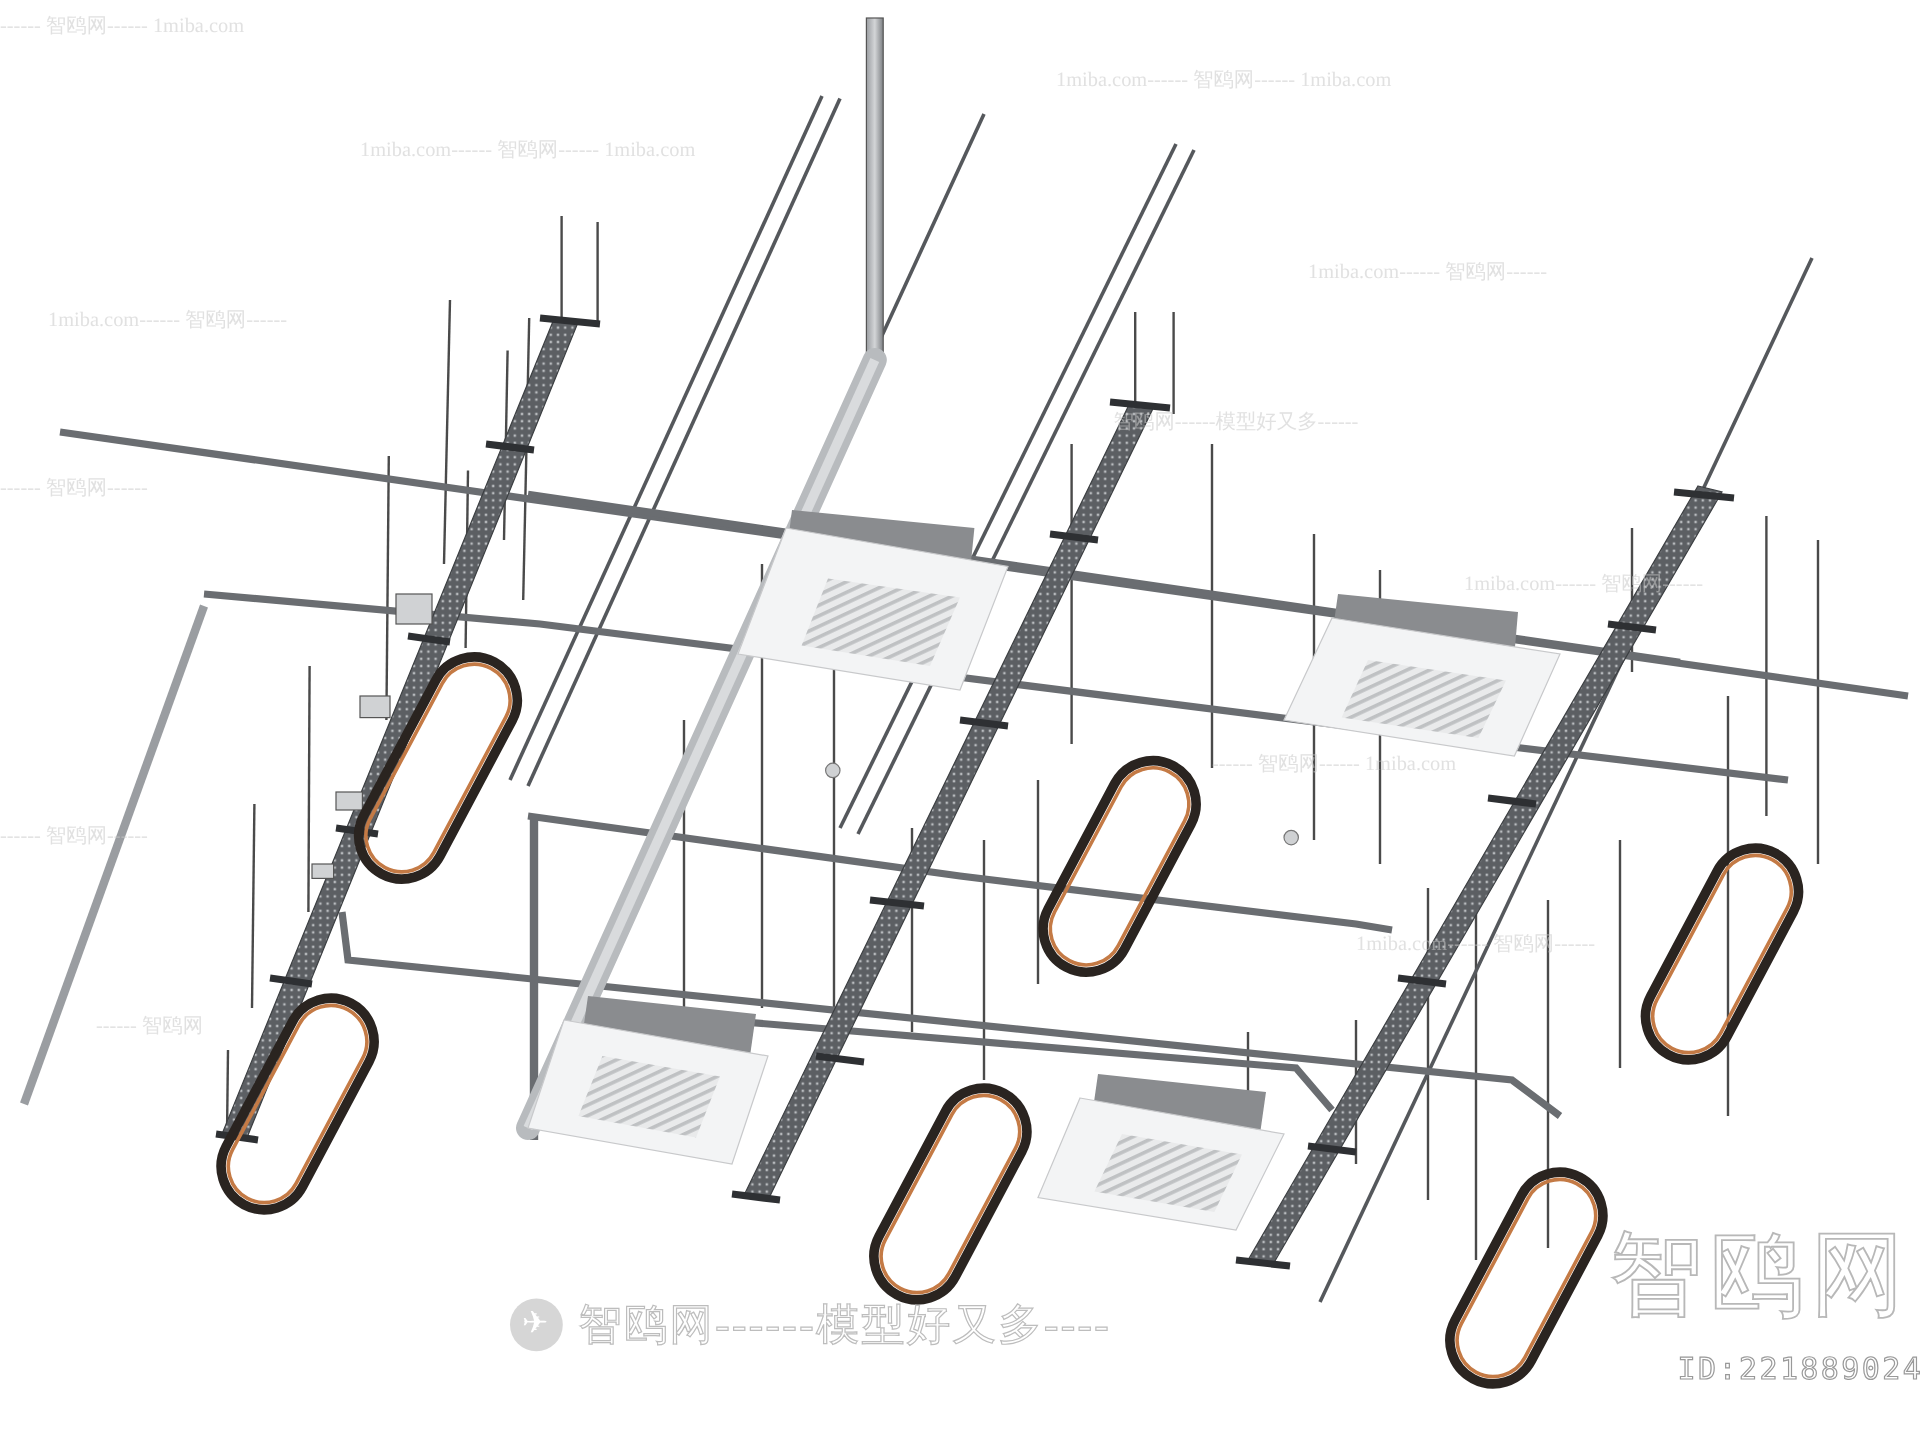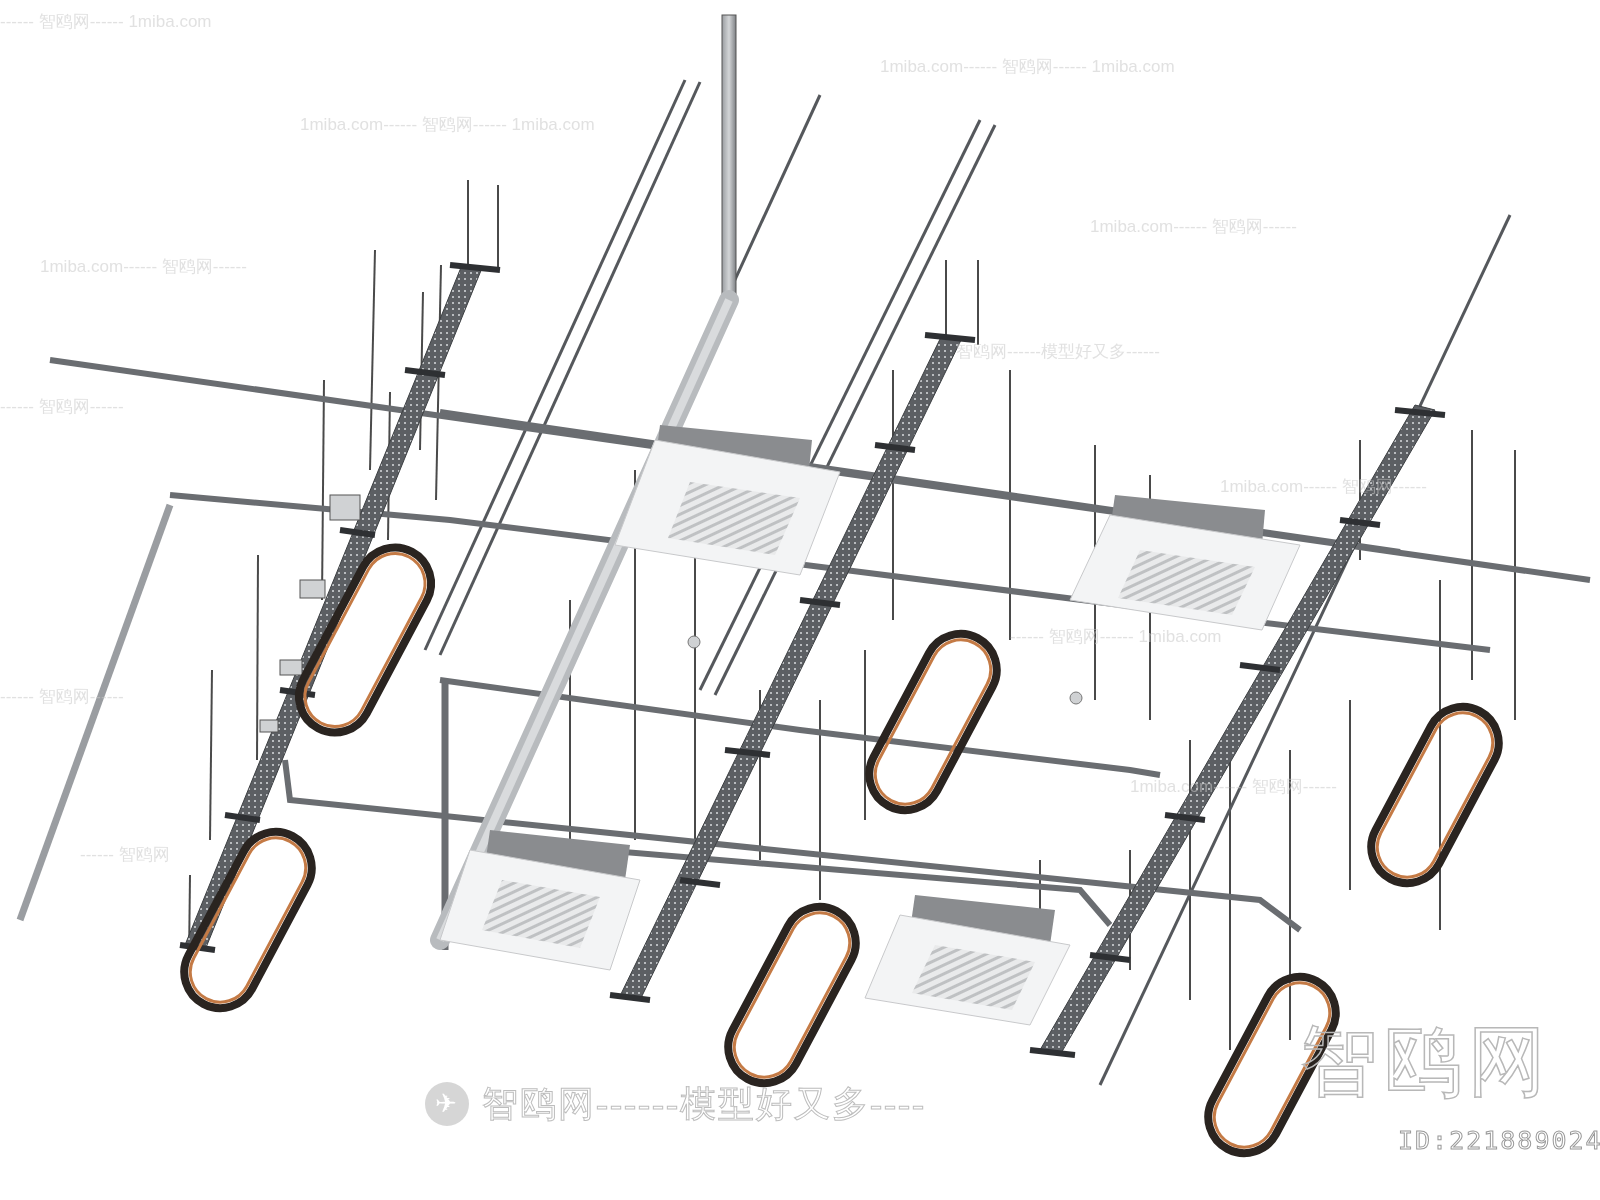--- a/index.html
+++ b/index.html
@@ -1,19 +1,19 @@
 <!DOCTYPE html>
 <html><head>
 <meta charset="utf-8">
 <style>
   html,body{margin:0;padding:0;background:#ffffff;}
   body{width:1600px;height:1200px;position:relative;overflow:hidden;font-family:"DejaVu Sans",sans-serif;}
   #scene{position:absolute;left:0;top:0;width:1600px;height:1200px;}
-  .wm-site{position:absolute;color:rgba(200,200,200,0.55);font-size:17px;white-space:nowrap;font-family:Liberation Sans, sans-serif;}
-  .wm-big{position:absolute;left:1300px;top:1010px;font-size:78px;color:transparent;-webkit-text-stroke:1.5px #b8b8b8;letter-spacing:6px;}
+  .wm-site{position:absolute;color:rgba(200,200,200,0.55);font-size:17px;white-space:nowrap;font-family:Liberation Serif, serif;}
+  .wm-big{position:absolute;left:1341px;top:1010px;font-size:78px;color:transparent;-webkit-text-stroke:1.5px #b8b8b8;letter-spacing:6px;}
   .wm-id{position:absolute;left:1362px;top:1126px;font-size:25px;color:transparent;-webkit-text-stroke:1px #999;letter-spacing:2px;font-family:"DejaVu Sans Mono",monospace;margin-left:36px;}
   .logo-circle{position:absolute;left:425px;top:1082px;width:44px;height:44px;border-radius:50%;background:#d6d6d6;}
   .logo-circle span{position:absolute;left:10px;top:6px;color:#fff;font-size:26px;}
   .wm-bottom-text{position:absolute;left:482px;top:1080px;font-size:36px;color:transparent;-webkit-text-stroke:1px #bdbdbd;white-space:nowrap;letter-spacing:2px;font-family:Liberation Serif, serif;}
 </style>
 </head>
 <body>
 
 <svg id="scene" viewBox="0 0 1600 1200" xmlns="http://www.w3.org/2000/svg">
   <defs>
@@ -179,21 +179,21 @@
     <circle cx="694" cy="642" r="6"></circle>
       <circle cx="1076" cy="698" r="6"></circle>
   </g>
 </svg>
 
 <div class="wm-site" style="left:0;top:10px;">------ 智鸥网------ 1miba.com</div>
 <div class="wm-site" style="left:300px;top:113px;">1miba.com------ 智鸥网------ 1miba.com</div>
 <div class="wm-site" style="left:880px;top:55px;">1miba.com------ 智鸥网------ 1miba.com</div>
 <div class="wm-site" style="left:40px;top:255px;">1miba.com------ 智鸥网------</div>
 <div class="wm-site" style="left:1090px;top:215px;">1miba.com------ 智鸥网------</div>
-<div class="wm-site" style="left:956px;top:340px;">智鸥网------模型好又多------</div>
+<div class="wm-site" style="left:928px;top:340px;">智鸥网------模型好又多------</div>
 <div class="wm-site" style="left:0;top:395px;">------ 智鸥网------</div>
 <div class="wm-site" style="left:1220px;top:475px;">1miba.com------ 智鸥网------</div>
 <div class="wm-site" style="left:1010px;top:625px;">------ 智鸥网------ 1miba.com</div>
 <div class="wm-site" style="left:0;top:685px;">------ 智鸥网------</div>
 <div class="wm-site" style="left:1130px;top:775px;">1miba.com------ 智鸥网------</div>
 <div class="wm-site" style="left:80px;top:843px;">------ 智鸥网</div>
 
 <div class="wm-big">智鸥网</div>
 <div class="wm-id">ID:221889024</div>
 

